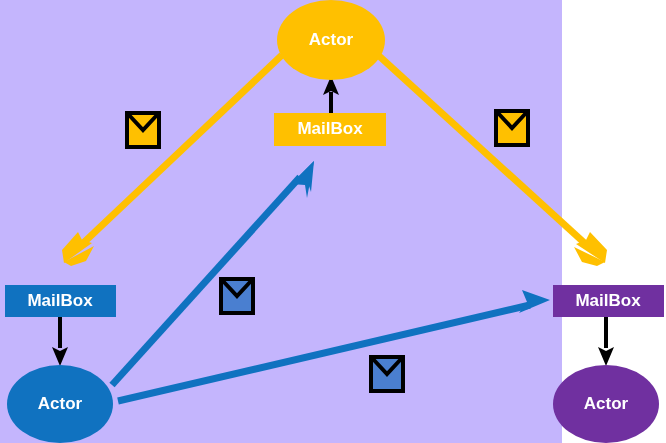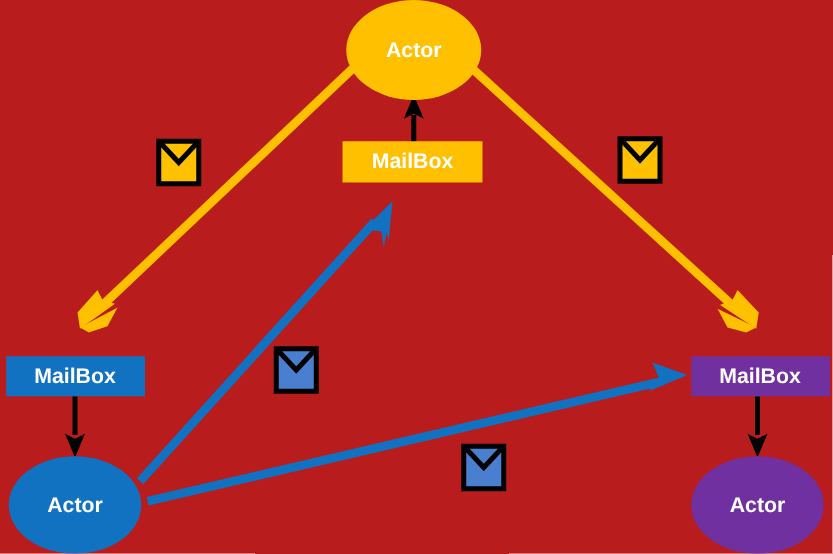--- a/index.html
+++ b/index.html
@@ -8,23 +8,23 @@
     background: #ffffff;
   }
   body {
     width: 666px;
     height: 443px;
     font-family: "Liberation Sans", sans-serif;
     overflow: hidden;
   }
   #diagram-root {
     position: relative;
-    width: 666px;
+    width: 562px;
     height: 443px;
-    background: #b91c1c;
+    background: #c4b5fd;
   }
   svg.canvas {
     position: absolute;
     top: 0;
     left: 0;
     width: 666px;
     height: 443px;
     display: block;
   }
   .node-label {

